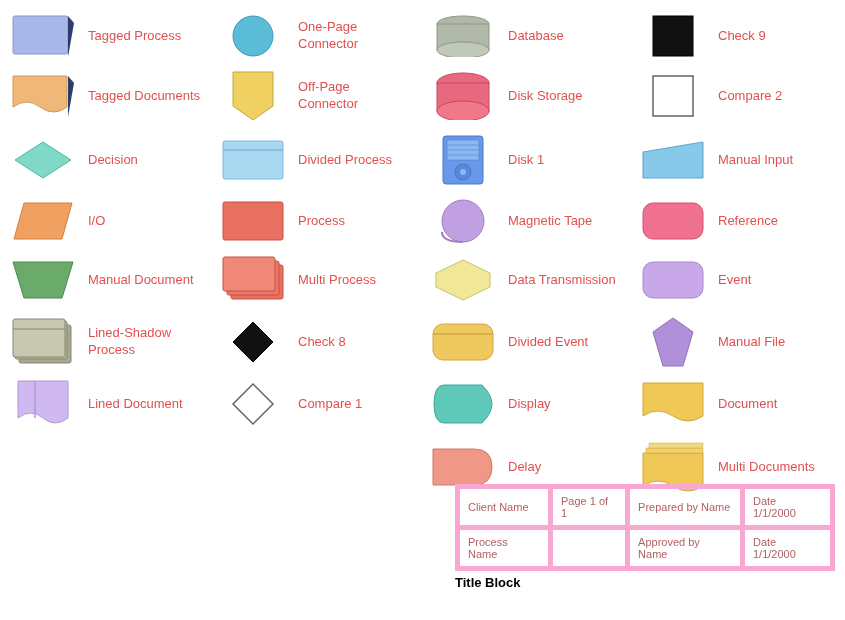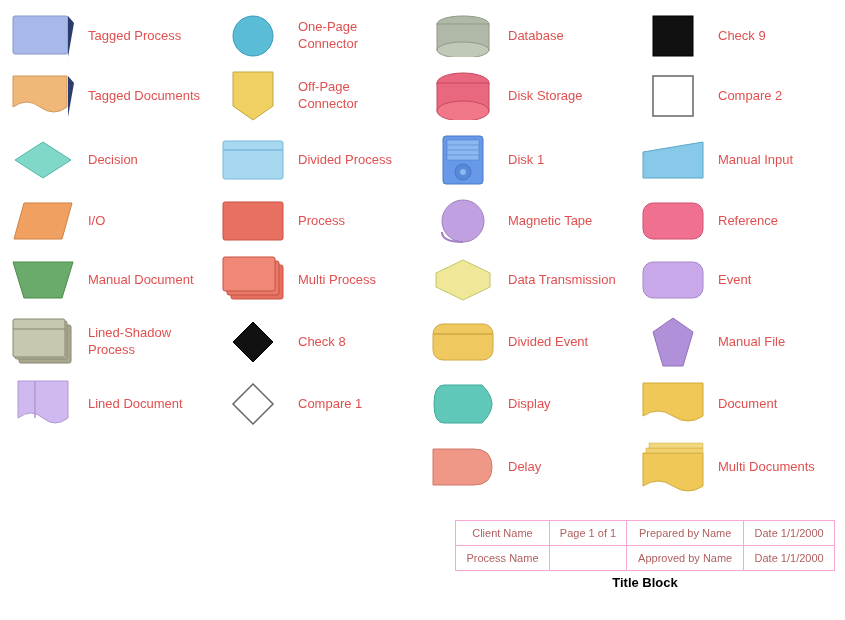--- a/index.html
+++ b/index.html
@@ -44,27 +44,27 @@
       bottom: 30px;
       right: 10px;
       width: 380px;
     }
     .title-block-table {
       width: 100%;
       border-collapse: collapse;
       font-size: 11px;
     }
     .title-block-table td {
-      border: 1px solid #f9a8d4;
+      border: 5px solid #f9a8d4;
       padding: 6px 8px;
       color: #b06060;
-      text-align: center;
+      text-align: left;
     }
     .title-block-label {
-      text-align: center;
+      text-align: left;
       font-weight: bold;
       font-size: 13px;
       margin-top: 4px;
     }
   </style>
 </head>
 <body>
 
 <div class="grid">
 

